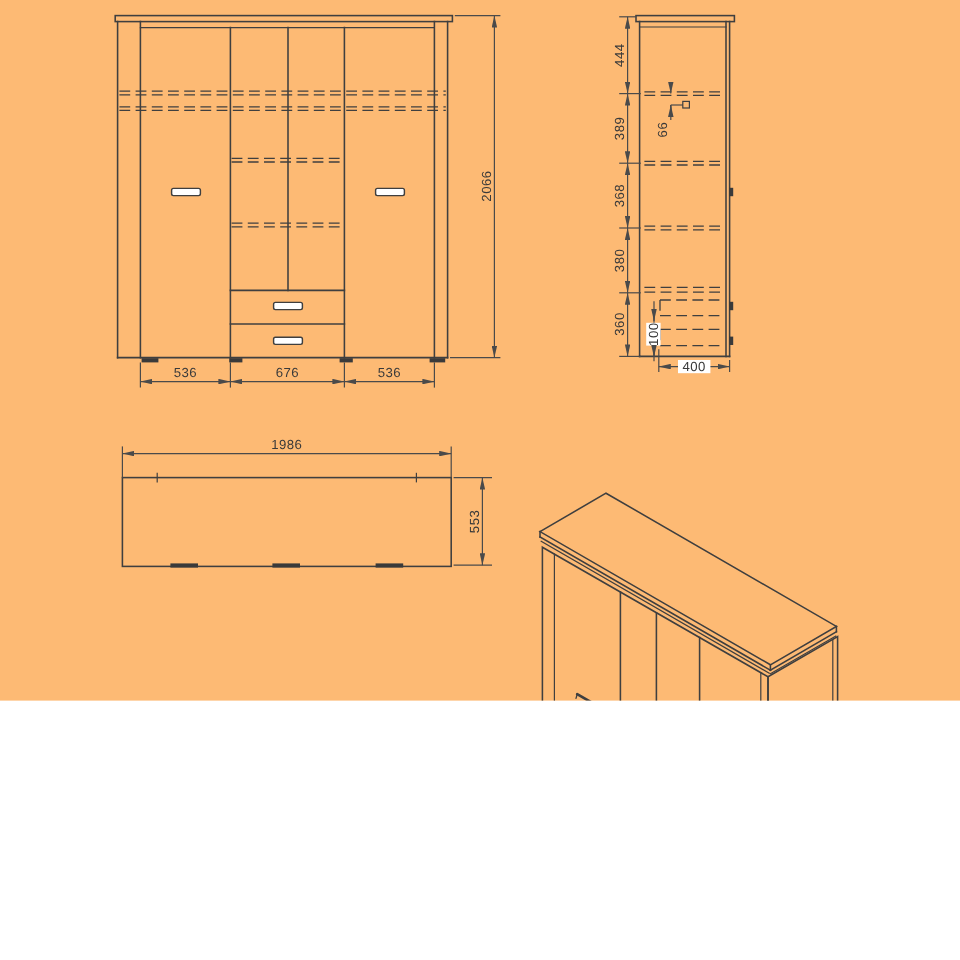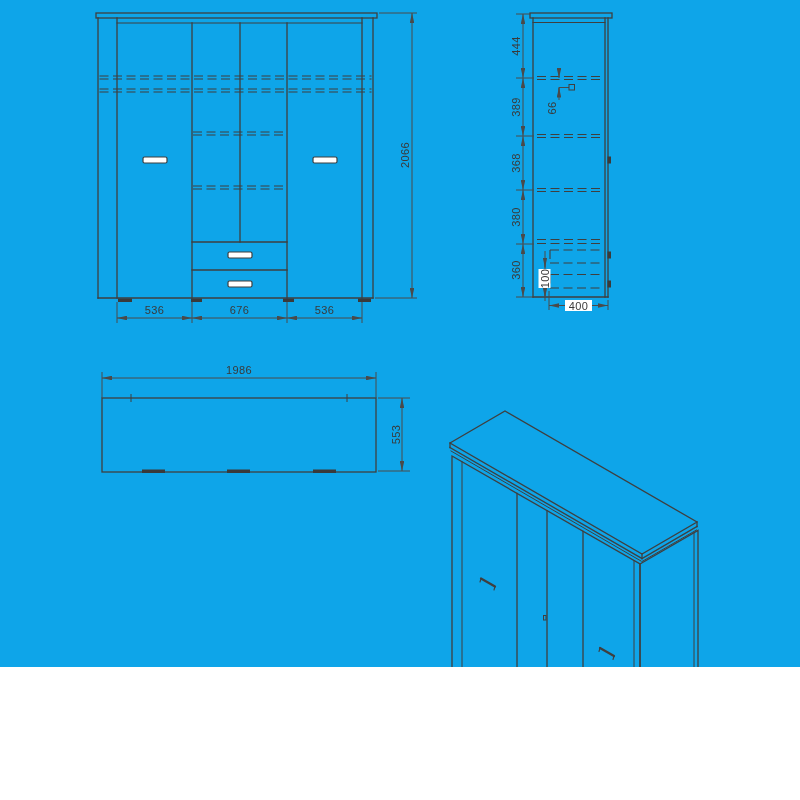--- a/index.html
+++ b/index.html
@@ -1,16 +1,16 @@
 <!DOCTYPE html>
 <html><head>
 <meta charset="utf-8">
 <style>
   html,body{margin:0;padding:0;background:#ffffff;}
-  .stage{position:relative;width:800px;height:667px;background:#0ea5e9;overflow:hidden;}
+  .stage{position:relative;width:800px;height:584px;background:#fdba74;overflow:hidden;}
   svg{display:block;}
   .ln{stroke:#3f3f3f;stroke-width:1.3;fill:none;stroke-linecap:square;}
   .lnthin{stroke:#3f3f3f;stroke-width:1;fill:none;stroke-linecap:square;}
   .dash{stroke:#3f3f3f;stroke-width:1.1;fill:none;stroke-dasharray:9 4.5;}
   .dim{stroke:#4a4a4a;stroke-width:1;fill:none;stroke-linecap:butt;}
   .fillmark{fill:#3a3a3a;stroke:none;}
   .whitebg{fill:#ffffff;stroke:none;}
   .handle{stroke:#3f3f3f;stroke-width:1.2;fill:#ffffff;}
   .isohandle{stroke:#3f3f3f;stroke-width:2.2;fill:none;stroke-linecap:round;}
   .isostub{stroke:#3f3f3f;stroke-width:1.1;fill:none;stroke-linecap:round;}

